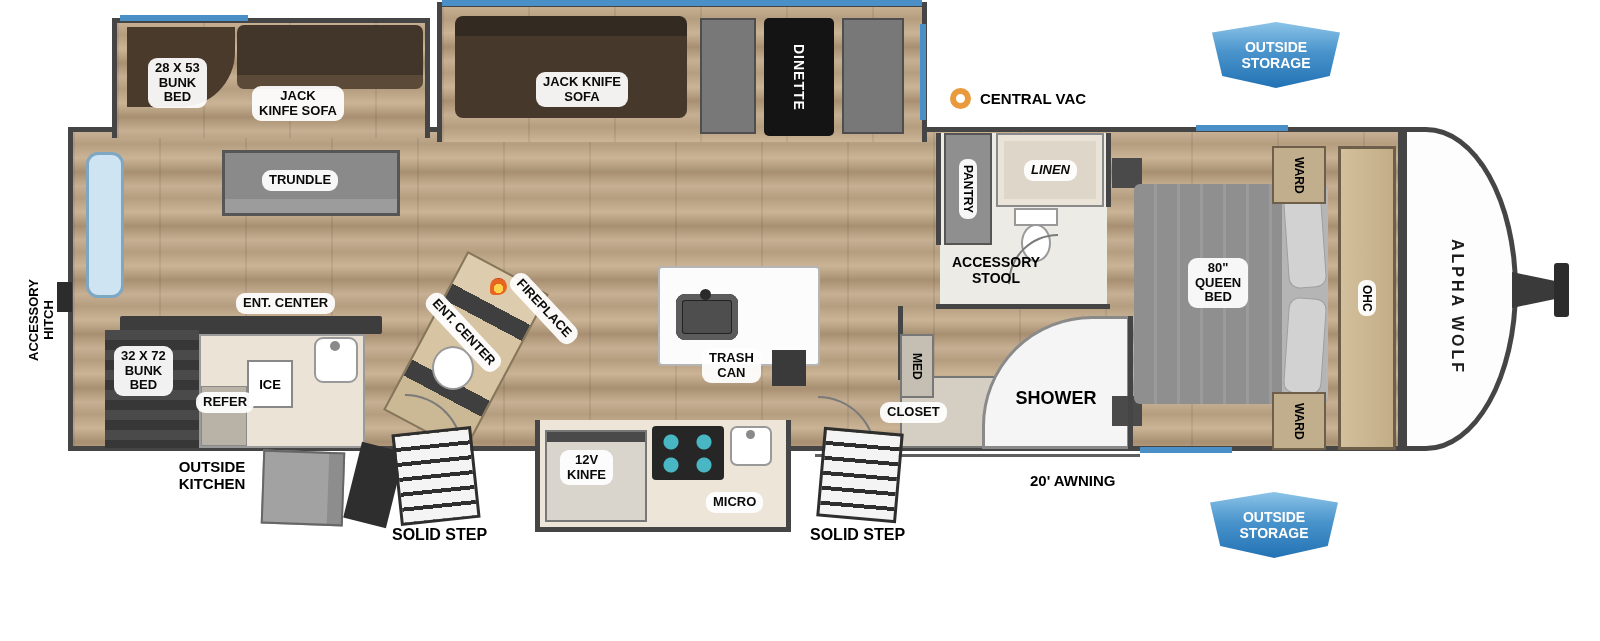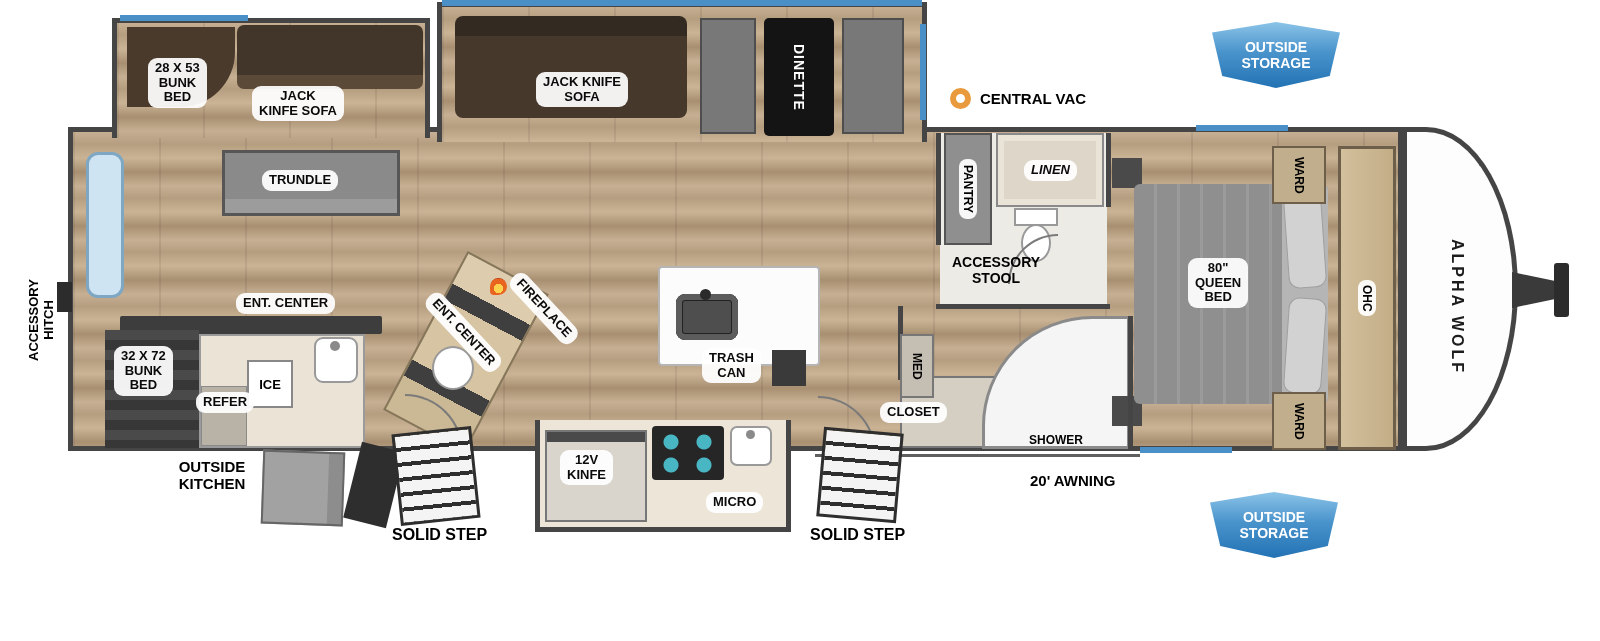--- a/index.html
+++ b/index.html
@@ -201,21 +201,21 @@
 STOOL</div>
 
   <div class="abs" style="left:900px; top:376px; width:104px; height:72px; background:#d5cec2; border:2px solid #777; z-index:10;"></div>
   <div class="abs boxlabel" style="left:900px; top:334px; width:34px; height:64px; background:#c5beb2; border:2px solid #777; z-index:11;">
     <span class="vtext" style="font-weight:700; font-size:12px;">MED</span>
   </div>
   <div class="pill" style="left:880px; top:402px;">CLOSET</div>
 
   <div class="abs" style="left:982px; top:316px; width:148px; height:133px; background:#f5f5f5;
               border:3px solid #8a8a8a; border-radius:110px 0 0 0; z-index:10;"></div>
-  <div class="plain" style="left:1012px; top:388px; width:88px; font-size:12px;margin-top:46px;">SHOWER</div>
+  <div class="plain" style="left:1012px; top:388px; width:88px; font-size:18px;">SHOWER</div>
 
   <div class="abs" style="left:1112px; top:158px; width:30px; height:30px; background:#4a4a4a; z-index:10;"></div>
   <div class="abs" style="left:1112px; top:396px; width:30px; height:30px; background:#4a4a4a; z-index:10;"></div>
 
   <div class="abs" style="left:1134px; top:184px; width:194px; height:220px; background:#a8a8a8; border-radius:6px;
               box-shadow:inset -46px 0 0 #b5b5b5; z-index:10;
               background-image:repeating-linear-gradient(90deg, #8f8f8f 0 20px, #9b9b9b 20px 23px);"></div>
   <div class="abs" style="left:1286px; top:192px; width:38px; height:96px; background:#d2d2d2; border-radius:11px;
               transform:rotate(-4deg); border:1px solid #9f9f9f; z-index:11;"></div>
   <div class="abs" style="left:1286px; top:298px; width:38px; height:96px; background:#d2d2d2; border-radius:11px;

